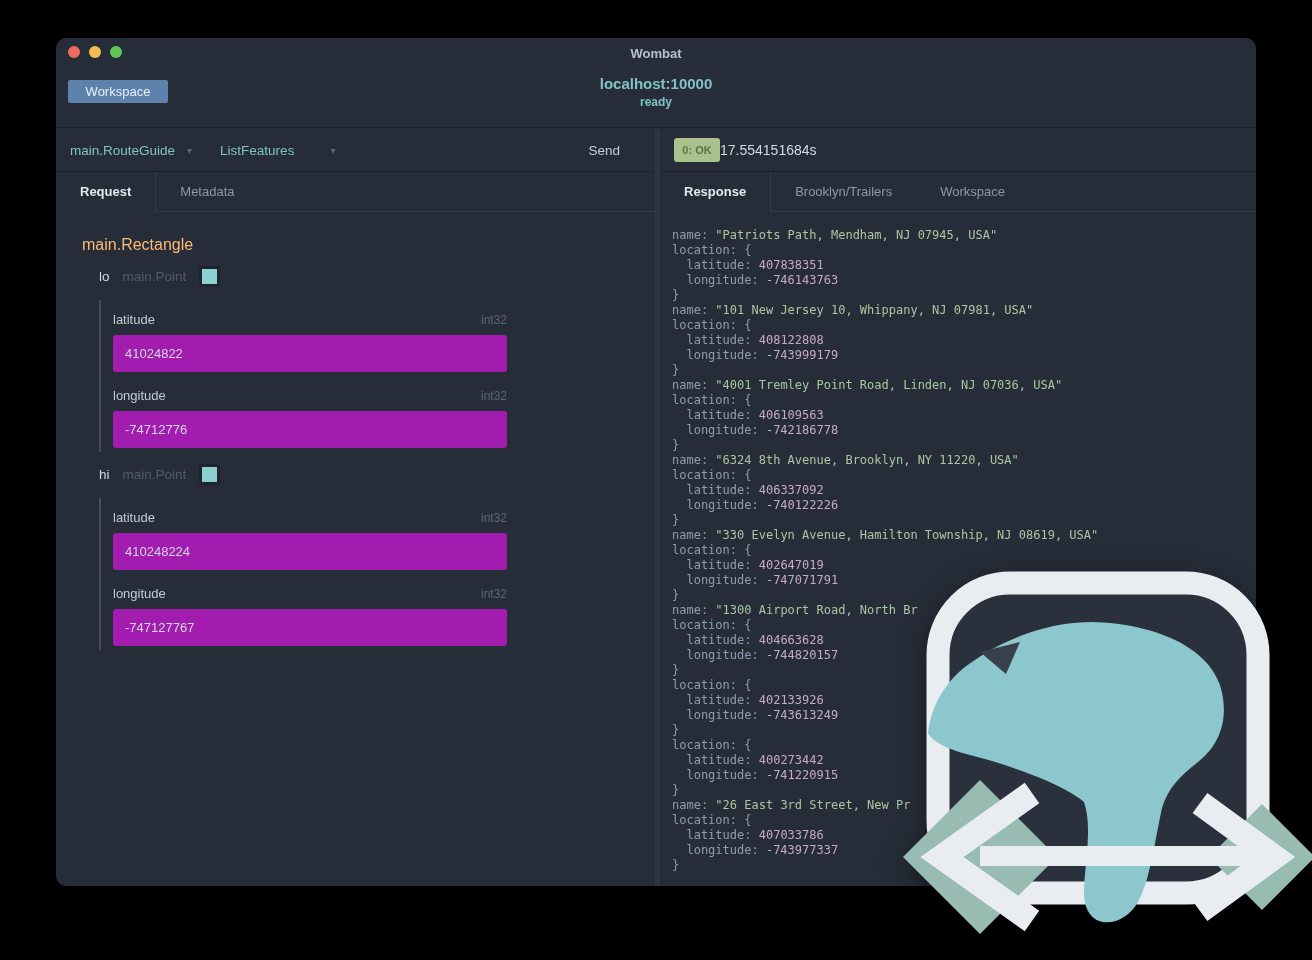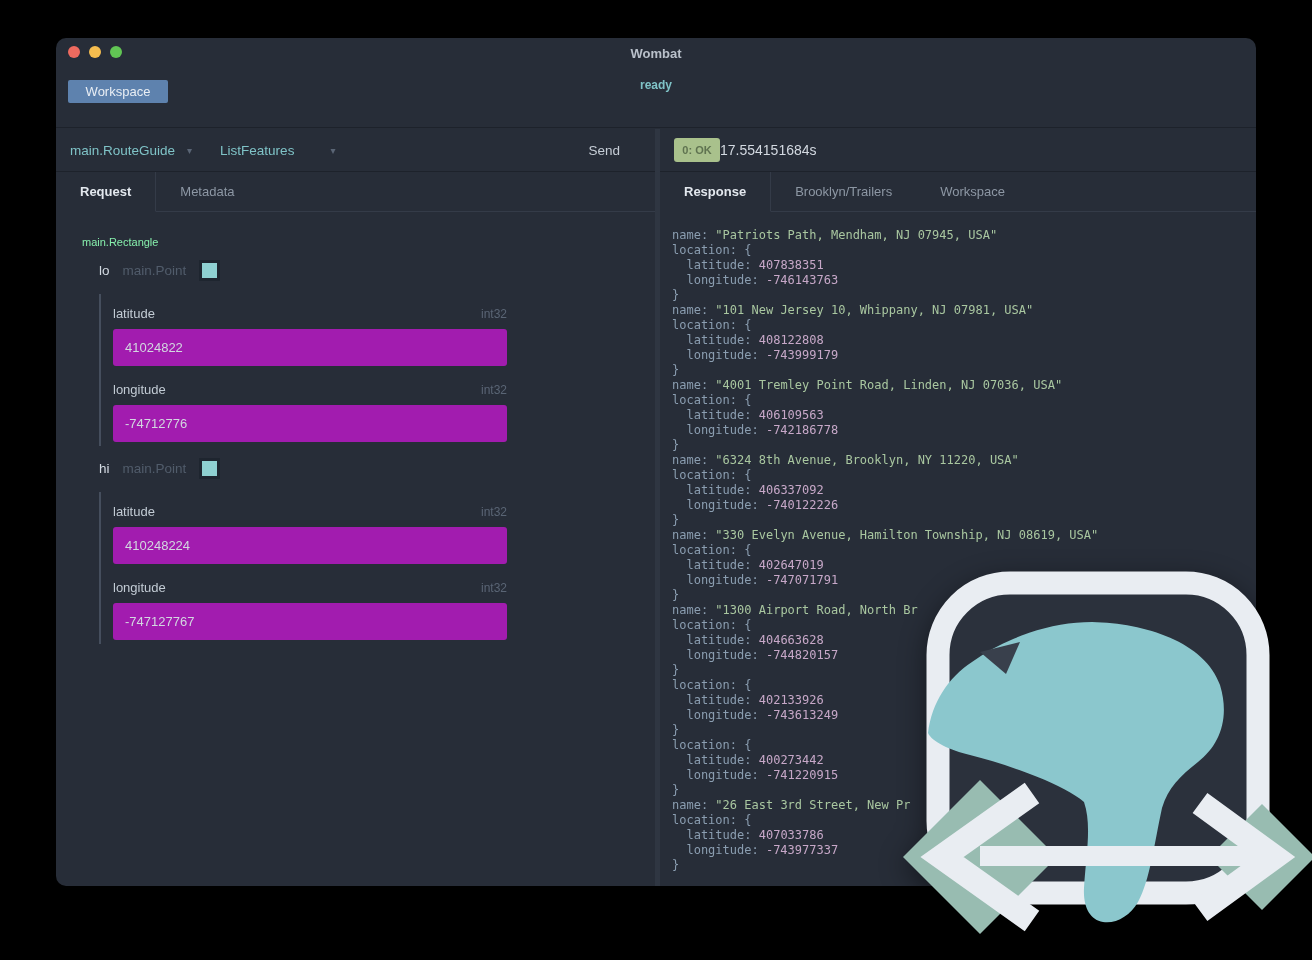--- a/index.html
+++ b/index.html
@@ -46,21 +46,21 @@
 
   
   .tabbar { height:40px; display:flex; }
   .tabbar > * { border-bottom:1px solid #343b48; }
   .tab { padding:0 24px; line-height:40px; font-size:13px; color:#8d97a4; cursor:pointer; white-space:nowrap; }
   .tab.active { color:#e3e8ee; font-weight:700; border-right:1px solid #343b48; border-bottom-color:transparent; }
   .tab-fill { flex:1; }
 
   
   .req-content { padding:0 14px; }
-  .msg-title { margin:24px 0 0 12px; font-size:11px; color:#86efac; }
+  .msg-title { margin:24px 0 0 12px; font-size:16px; color:#fdba74; }
   .group { margin-left:29px; margin-top:12px; }
   .group-head { display:flex; align-items:center; font-size:13.5px; }
   .group-name { color:#d3dae2; }
   .group-type { color:#515c6b; margin-left:13px; }
   .checkbox { width:15px; height:15px; background:#8ed0d1; border:3px solid #1e252f;
               box-sizing:content-box; margin-left:13px; cursor:pointer; }
   .fields { border-left:2px solid #454e5d; padding-left:12px; margin-top:13px; }
   .field { padding-top:16px; }
   .field:first-child { padding-top:12px; }
   .field-head { display:flex; justify-content:space-between; align-items:baseline; width:394px; }
@@ -93,20 +93,21 @@
       <span class="light red"></span>
       <span class="light yellow"></span>
       <span class="light green"></span>
     </div>
     <div class="win-title">Wombat</div>
   </div>
 
   <div class="header">
     <button class="workspace-btn">Workspace</button>
     <div class="server">
+      <div class="server-addr">localhost:10000</div>
       <div class="server-status">ready</div>
     </div>
   </div>
 
   <div class="main">
 
     <div class="panel left">
       <div class="toolbar">
         <div class="svc-select">
           <span>main.RouteGuide</span>

